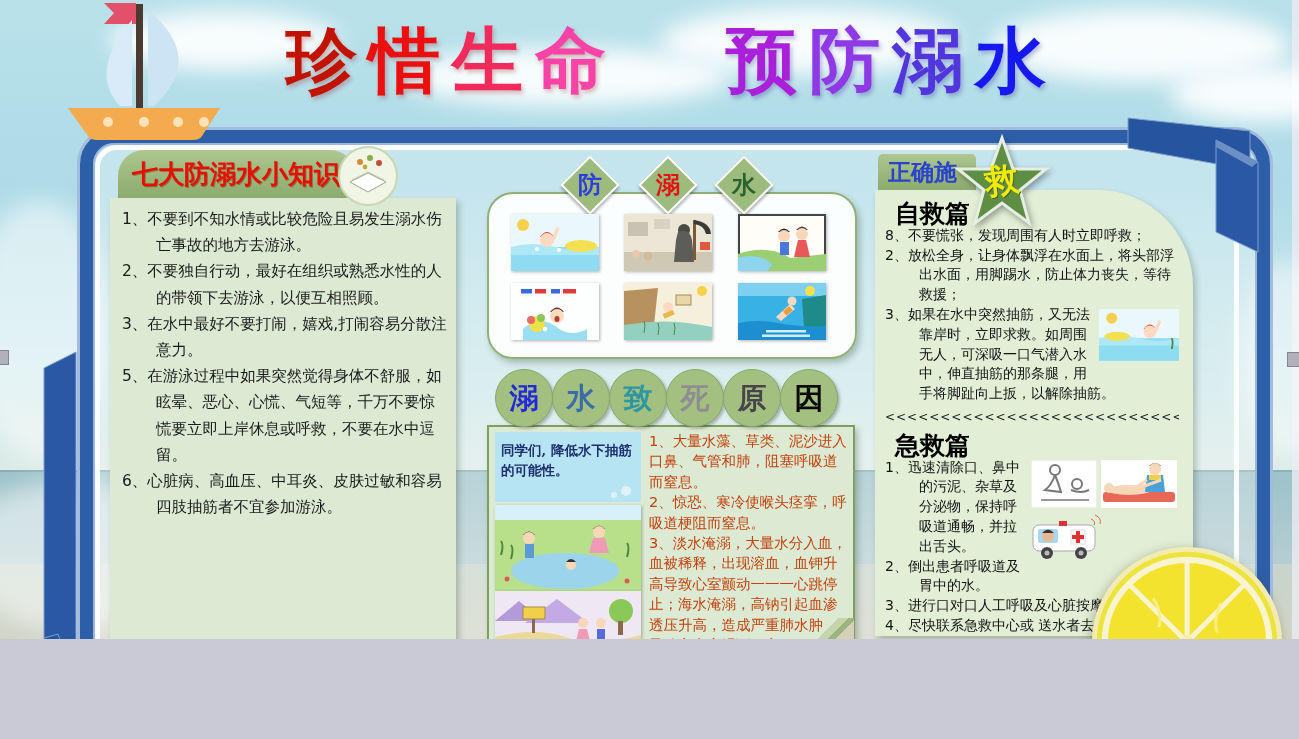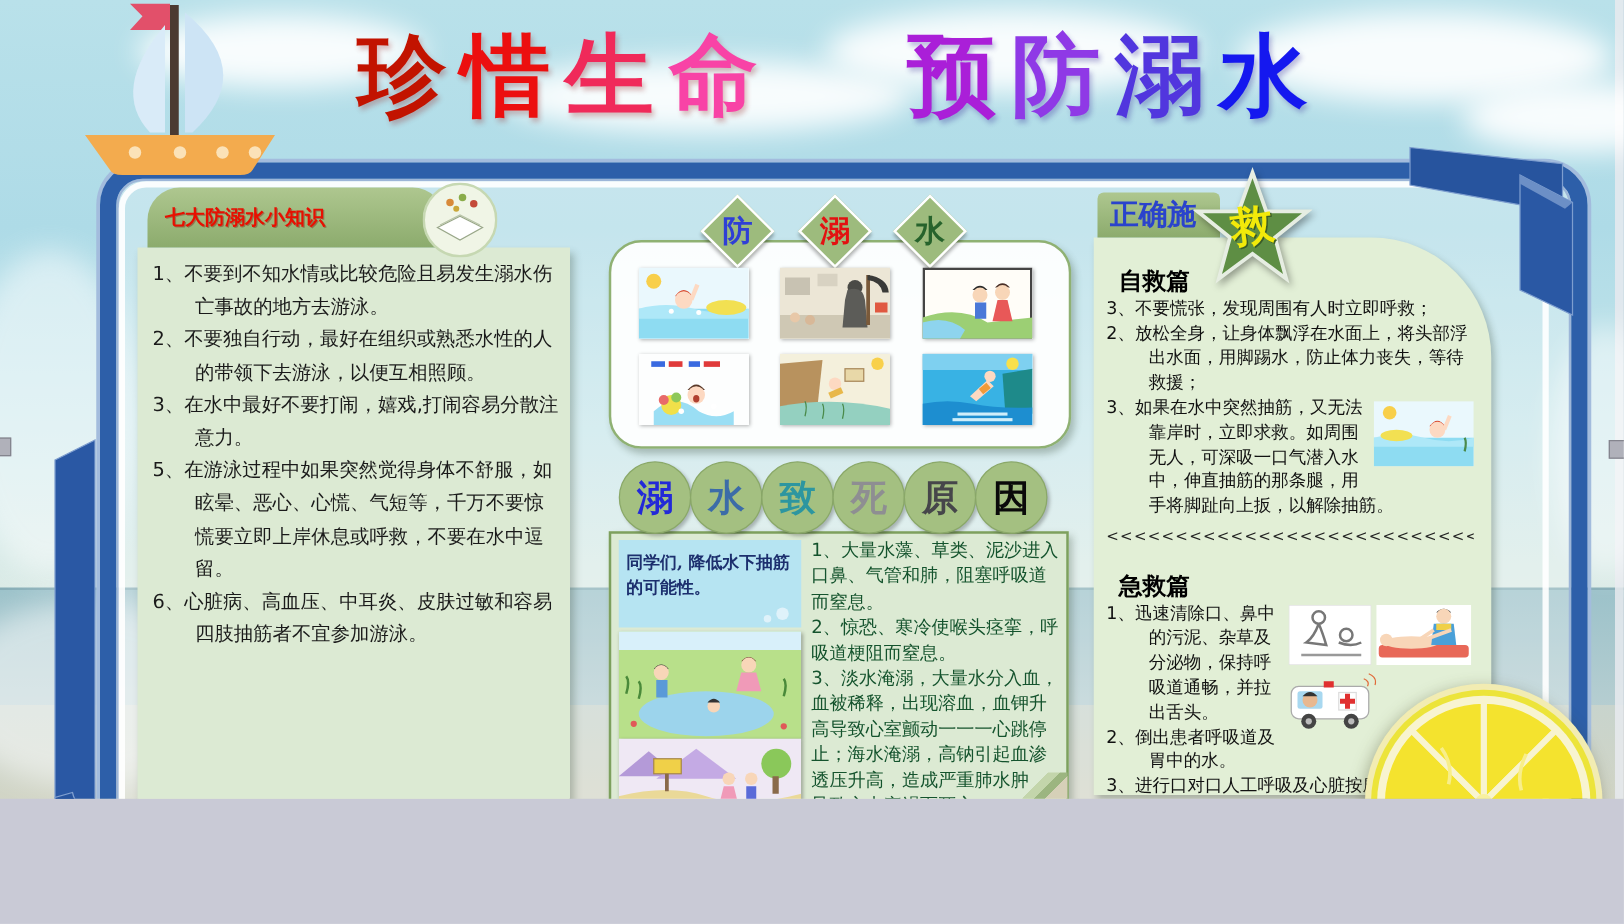--- a/index.html
+++ b/index.html
@@ -33,21 +33,21 @@
   
   .title{position:absolute;top:14px;z-index:4;font-family:"DejaVu Serif","Liberation Serif",serif;
          font-size:71px;font-weight:600;letter-spacing:12px;white-space:nowrap;}
   .title-left{left:286px;text-shadow:2px 3px 4px rgba(150,40,40,.3);}
   .title-right{left:726px;text-shadow:2px 3px 4px rgba(50,40,150,.3);}
   
   .panel-shadow{box-shadow:3px 4px 6px rgba(50,70,50,.3);}
   
   .lp-header{position:absolute;left:118px;top:150px;width:238px;height:48px;z-index:5;
     background:linear-gradient(#aec78f,#8cab6d);border-radius:26px 26px 0 0;
-    color:#e80f00;font-weight:bold;font-size:16px;line-height:48px;padding-left:14px;box-sizing:border-box;
+    color:#e80f00;font-weight:bold;font-size:26px;line-height:48px;padding-left:14px;box-sizing:border-box;
     text-shadow:1px 1px 0 rgba(120,0,0,.35);}
   .lp-badge{position:absolute;left:338px;top:146px;width:60px;height:60px;z-index:6;}
   .lp-body{position:absolute;left:110px;top:198px;width:346px;height:462px;z-index:4;
     background:#dcead3;padding:8px 8px 6px 12px;box-sizing:border-box;
     font-size:15.5px;line-height:26.2px;color:#1a1a1a;}
   .hang{padding-left:34px;text-indent:-34px;}
   
   .diamond{position:absolute;width:38px;height:38px;z-index:5;background:#9dbb7d;
     border:2px solid #fff;transform:rotate(45deg);box-shadow:2px 2px 3px rgba(0,0,0,.3);}
   .diamond span{display:block;transform:rotate(-45deg);width:38px;height:38px;text-align:center;
@@ -60,34 +60,34 @@
     background:#a4c081;border:1px solid #8aa868;box-shadow:2px 2px 3px rgba(0,0,0,.25);
     text-align:center;line-height:56px;font-size:29px;font-weight:bold;}
   .mb-box{position:absolute;left:487px;top:425px;width:368px;height:230px;z-index:4;
     background:#dcead3;border:2px solid #7da05e;box-sizing:border-box;}
   .mb-fold{position:absolute;right:-1px;bottom:-1px;width:36px;height:36px;z-index:6;
     background:linear-gradient(315deg,#d6d0b8 46%,#9cb580 46% 58%,#c3d5ab 58% 72%,transparent 72%);}
   .mb-caption{position:absolute;left:6px;top:5px;width:146px;height:70px;background:#b6e4f2;
     color:#1c2f6e;font-weight:bold;font-size:13.5px;line-height:20px;padding:8px 6px;box-sizing:border-box;
     font-family:"DejaVu Serif","Liberation Serif",serif;}
   .mb-caption .bub{position:absolute;background:#dff2fa;border-radius:50%;}
-  .mb-text{position:absolute;left:160px;top:4px;width:202px;font-size:14.5px;line-height:20.4px;color:#14532d;}
+  .mb-text{position:absolute;left:160px;top:4px;width:202px;font-size:14.5px;line-height:20.4px;color:#c2410c;}
   
   .rp-header{position:absolute;left:878px;top:154px;width:98px;height:36px;z-index:5;
     background:linear-gradient(#aec78f,#8cab6d);border-radius:5px 5px 0 0;
     color:#2a43cc;font-weight:bold;font-size:23px;line-height:36px;padding-left:10px;box-sizing:border-box;}
   .rp-star{position:absolute;left:954px;top:132px;width:96px;height:96px;z-index:6;
     filter:drop-shadow(2px 3px 3px rgba(0,0,0,.35));}
   .rp-star .char{position:absolute;left:0;top:26px;width:96px;text-align:center;
     font-size:34px;font-weight:bold;color:#f2ea0a;transform:rotate(-8deg);
     text-shadow:1px 1px 0 #3a5c28;}
   .rp-body{position:absolute;left:875px;top:190px;width:318px;height:446px;z-index:4;
     background:#e2efd6;border-radius:0 96px 0 0;padding:6px 14px 4px 10px;box-sizing:border-box;
     font-size:14px;line-height:19.8px;color:#111;}
-  .rp-heading{font-size:19px;font-weight:bold;color:#000;margin:20px 0 2px 10px;}
+  .rp-heading{font-size:25px;font-weight:bold;color:#000;margin:8px 0 2px 10px;}
   .rp-sep{font-size:12px;letter-spacing:1px;color:#222;margin:4px 0;white-space:nowrap;overflow:hidden;}
   .float-img{float:right;margin:2px 0 2px 6px;line-height:0;}
   .aid-cluster{float:right;width:148px;margin:2px 0 2px 4px;line-height:0;}
   .aid-cluster .row{display:flex;gap:4px;margin-bottom:3px;}
   
   .credit{position:absolute;left:930px;top:661px;width:310px;z-index:6;text-align:center;
     font-family:"DejaVu Serif","Liberation Serif",serif;font-size:23px;line-height:28px;color:#0a0a0a;}
   
   .lemon{position:absolute;left:1082px;top:545px;z-index:7;line-height:0;
     filter:drop-shadow(-2px 3px 6px rgba(60,60,20,.35));}
@@ -320,21 +320,21 @@
 
   <div class="rp-header">正确施</div>
   <div class="rp-star">
     <svg width="96" height="96" viewBox="0 0 96 96">
       <polygon points="48,6 59,37 92,37 66,58 75,91 48,71 21,91 30,58 4,37 37,37" fill="#5e8e44" stroke="#e6ede2" stroke-width="3"></polygon>
     </svg>
     <div class="char">救</div>
   </div>
   <div class="rp-body panel-shadow">
     <div class="rp-heading">自救篇</div>
-    <div class="hang">3、不要慌张，发现周围有人时立即呼救；</div>
+    <div class="hang">8、不要慌张，发现周围有人时立即呼救；</div>
     <div class="hang">2、放松全身，让身体飘浮在水面上，将头部浮出水面，用脚踢水，防止体力丧失，等待救援；</div>
     <div>
       <span class="float-img">
         <svg width="80" height="56" viewBox="0 0 88 57">
             <rect width="88" height="57" fill="#eaf8fd"></rect>
           <circle cx="14" cy="10" r="6" fill="#f8cf4a"></circle>
             <rect y="32" width="88" height="25" fill="#8edcf2"></rect>
           <path d="M0 32 Q22 26 44 32 T88 32 V40 H0 Z" fill="#aee8f8"></path>
           <ellipse cx="20" cy="30" rx="14" ry="5" fill="#f2e052"></ellipse>
           <path d="M49 22 Q56 12 63 22 Z" fill="#d84a30"></path>

